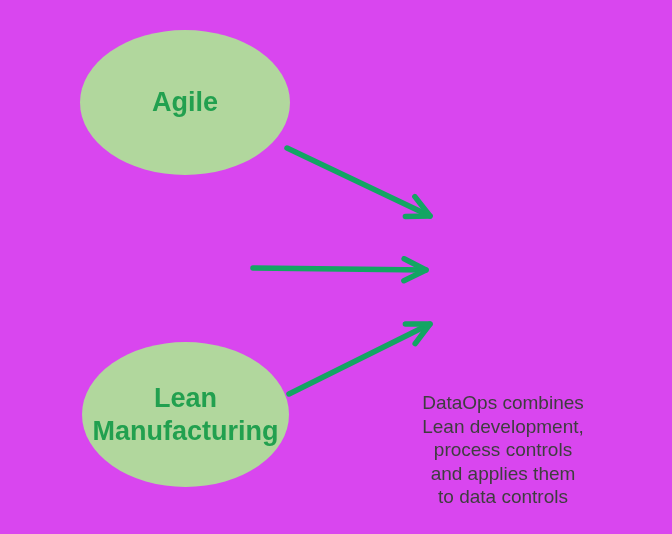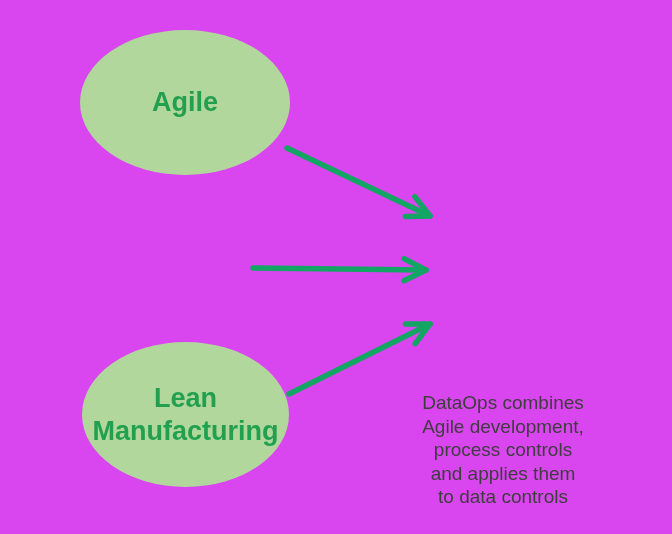--- a/index.html
+++ b/index.html
@@ -91,19 +91,19 @@
   </div>
 
 
   <div class="node node-lean">
     <div class="node-label">Lean Manufacturing</div>
   </div>
 
 
   <div class="caption">
     <div>DataOps combines</div>
-    <div>Agile development,</div>
+    <div>Lean development,</div>
     <div>process controls</div>
     <div>and applies them</div>
     <div>to data controls</div>
   </div>
 
 </div>
 
 </body></html>

